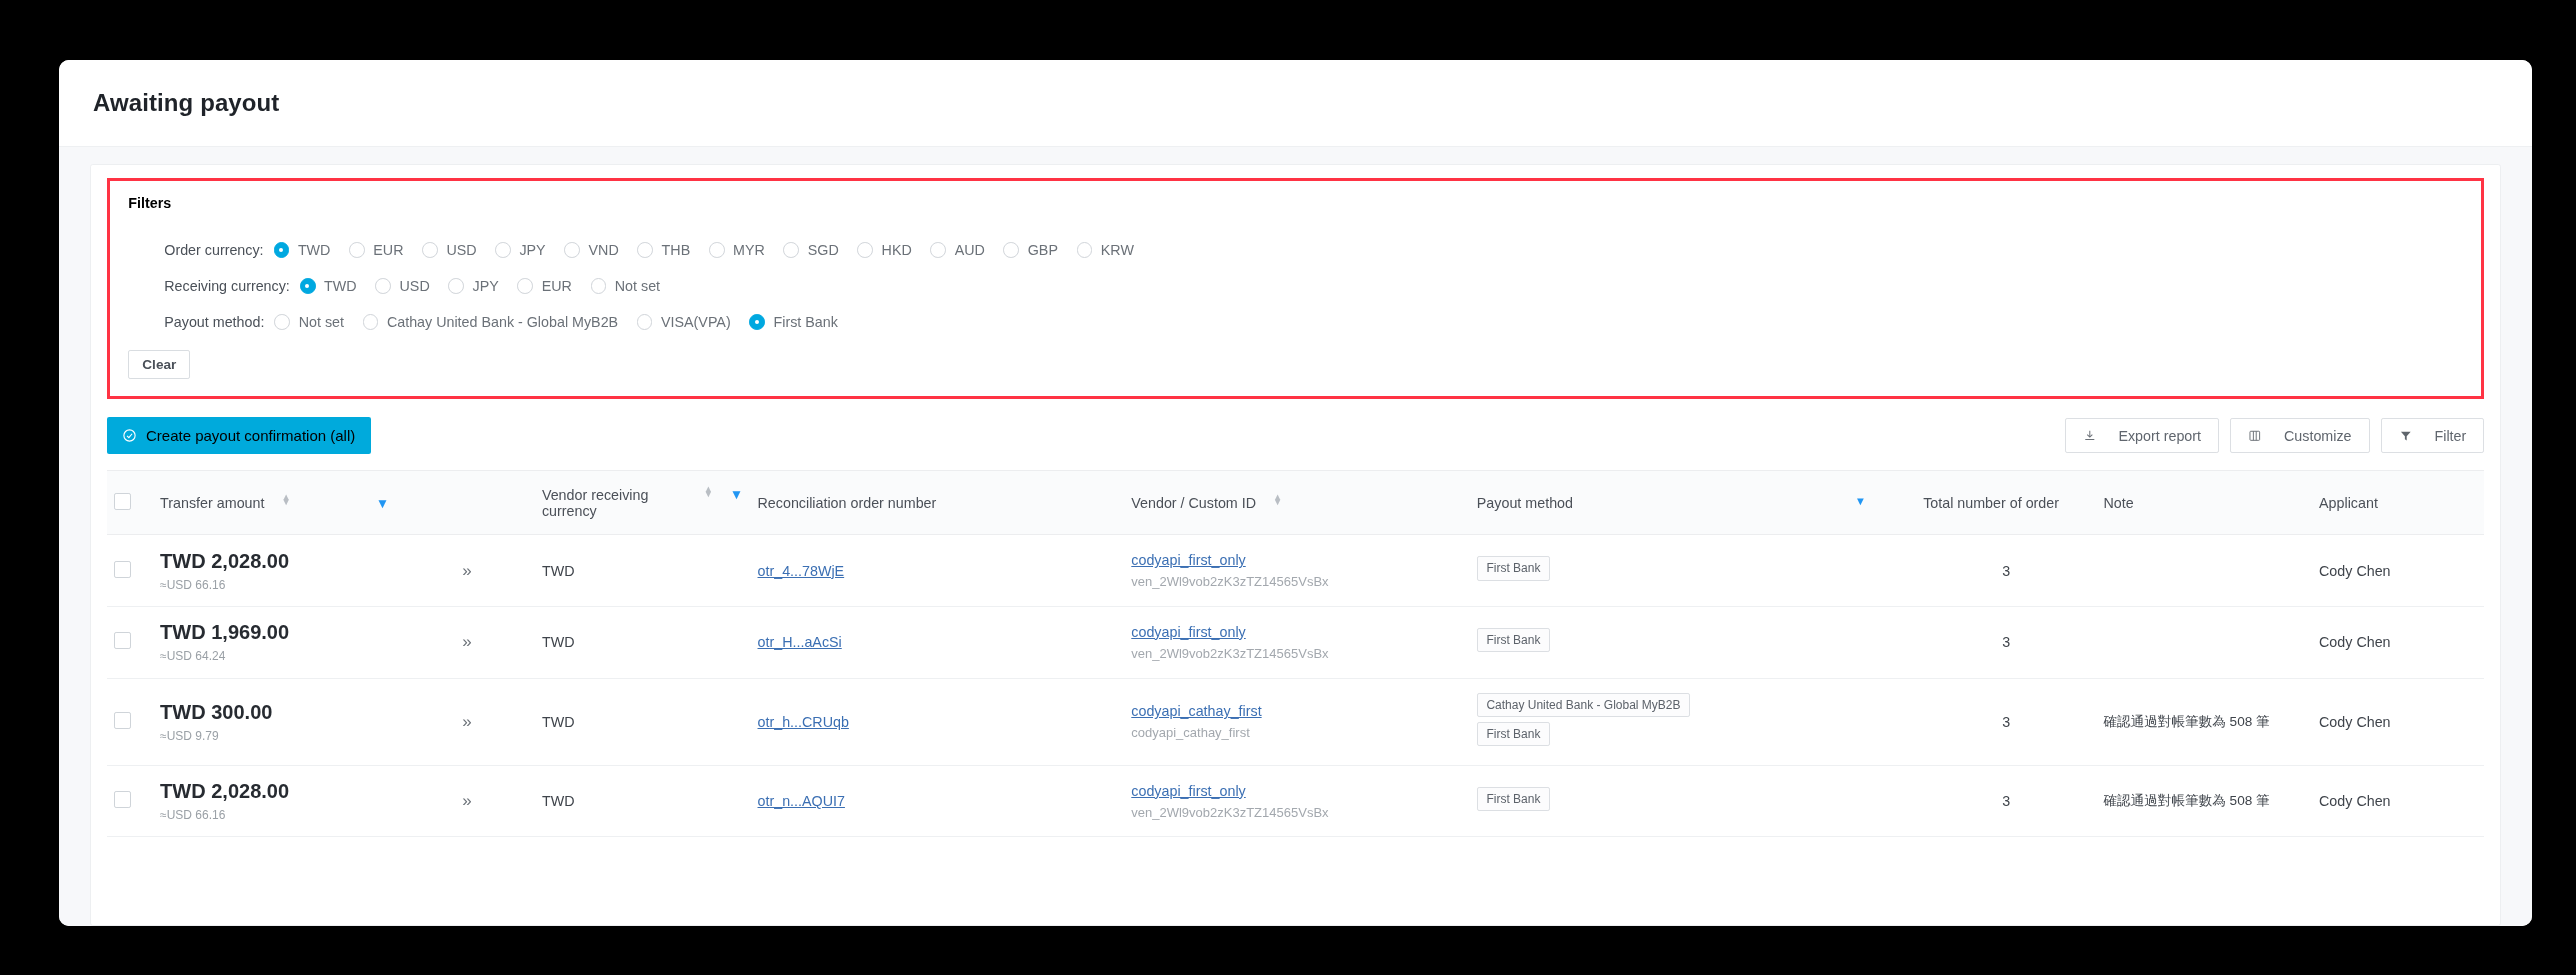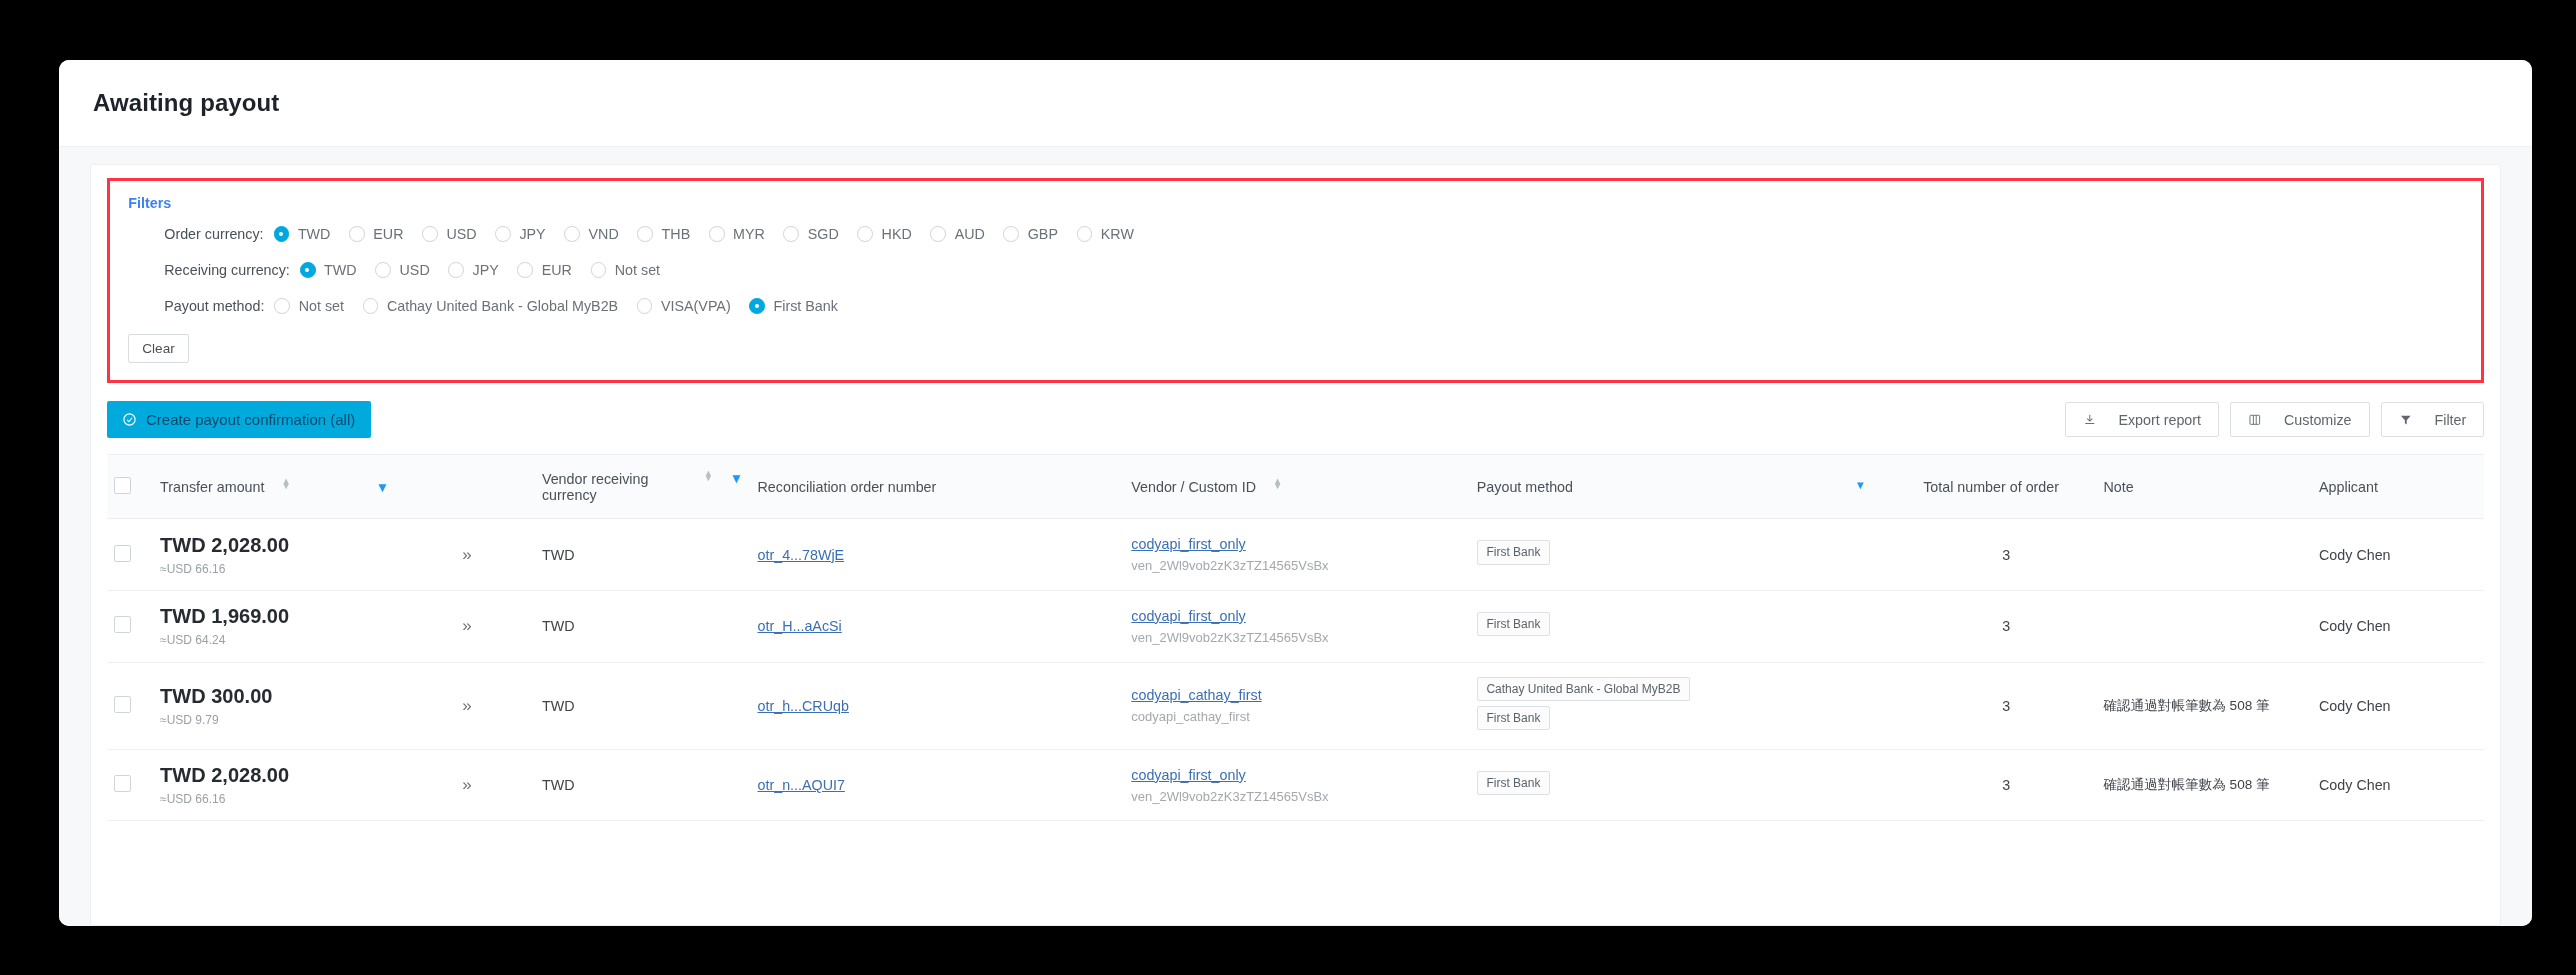--- a/index.html
+++ b/index.html
@@ -54,23 +54,23 @@
   }
   
   .filters-outline {
     margin: 13px 15.7px 0 15.7px;
     border: 3.6px solid #ff3344;
     background: #ffffff;
     padding: 14.3px 18.6px 17px 18.6px;
   }
   .filters-caption {
     font-size: 14.3px;
-    color: #3b82f6;
+    color: #000000;
     font-weight: bold;
-    margin-bottom: 15px;
+    margin-bottom: 31px;
   }
   .filter-row {
     display: flex;
     align-items: center;
     margin-bottom: 20px;
     white-space: nowrap;
   }
   .filter-label {
     font-size: 14.3px;
     color: #4a5058;
@@ -111,31 +111,32 @@
   .clear-btn {
     display: inline-block;
     border: 0.7px solid #d9dde1;
     background: #ffffff;
     border-radius: 2.1px;
     font-size: 13.6px;
     color: #4a5058;
     padding: 5.7px 13px;
     cursor: pointer;
     font-family: "Liberation Sans", sans-serif;
+    font-weight: bold;
   }
   
   .toolbar {
     display: flex;
     align-items: center;
     justify-content: space-between;
     padding: 18.6px 15.7px 15.7px 15.7px;
   }
   .primary-btn {
     background: #00aadc;
-    color: #0c4a6e;
+    color: #000000;
     border: none;
     border-radius: 2.1px;
     font-size: 15px;
     padding: 10px 15.7px;
     display: inline-flex;
     align-items: center;
     gap: 8.6px;
     cursor: pointer;
     font-family: "Liberation Sans", sans-serif;
   }

